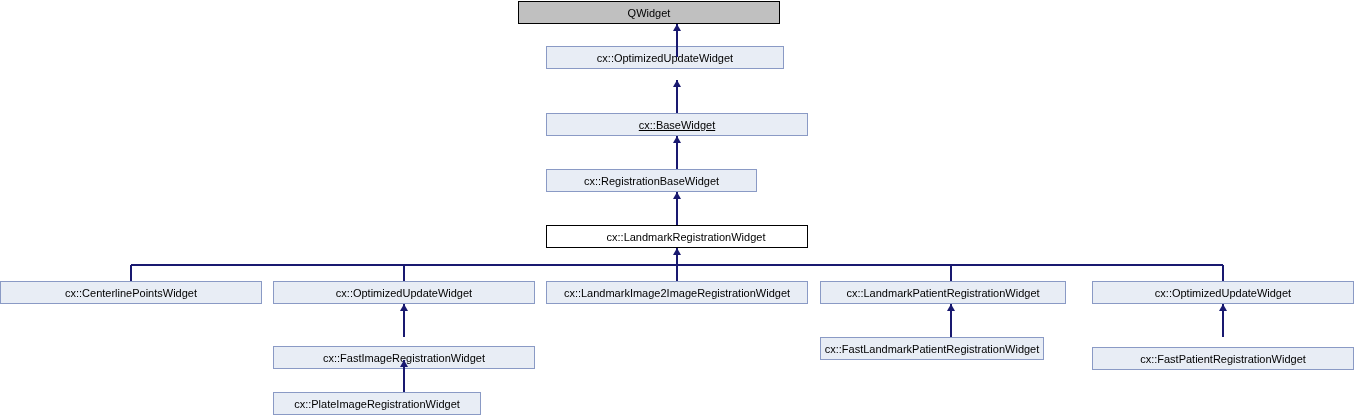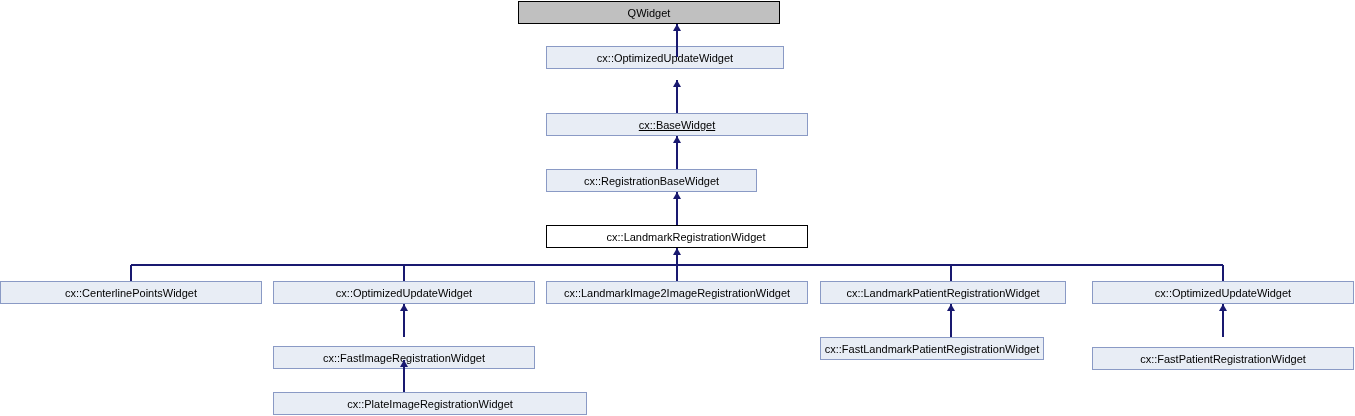--- a/index.html
+++ b/index.html
@@ -92,21 +92,21 @@
     </div>
     <div class="node normal" style="left: 273px; top: 346px; width: 262px; align-items: center;">
       <span>cx::FastImageRegistrationWidget</span>
     </div>
     <div class="node normal" style="left: 820px; top: 337px; width: 224px;">
       <span>cx::FastLandmarkPatientRegistrationWidget</span>
     </div>
     <div class="node normal" style="left: 1092px; top: 347px; width: 262px;">
       <span>cx::FastPatientRegistrationWidget</span>
     </div>
-    <div class="node normal" style="left: 273px; top: 392px; width: 314px;">
+    <div class="node normal" style="left: 273px; top: 392px; width: 208px;">
       <span>cx::PlateImageRegistrationWidget</span>
     </div>
     <div class="edge-v" style="left: 676px; top: 24px; height: 33px;"></div>
     <div class="arrow-up" style="left: 673px; top: 24px;"></div>
     <div class="edge-v" style="left: 676px; top: 80px; height: 33px;"></div>
     <div class="arrow-up" style="left: 673px; top: 80px;"></div>
     <div class="edge-v" style="left: 676px; top: 136px; height: 33px;"></div>
     <div class="arrow-up" style="left: 673px; top: 136px;"></div>
     <div class="edge-v" style="left: 676px; top: 192px; height: 33px;"></div>
     <div class="arrow-up" style="left: 673px; top: 192px;"></div>

